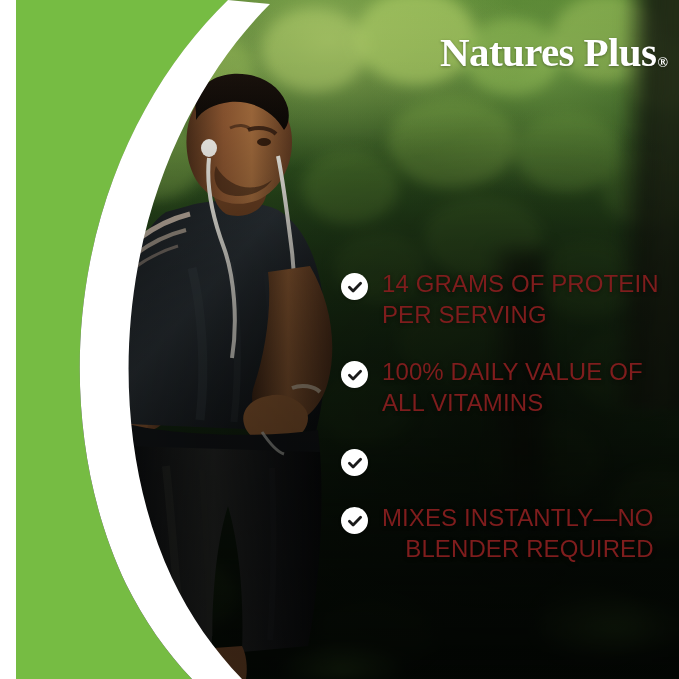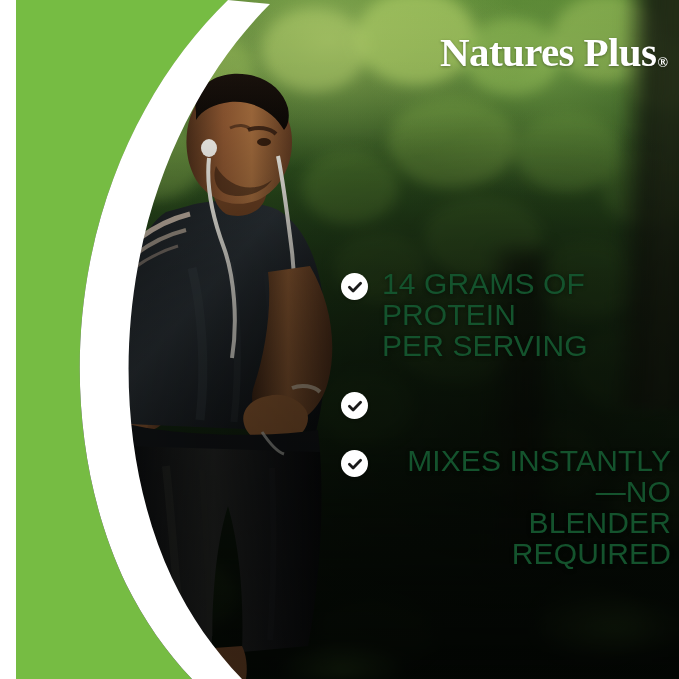--- a/index.html
+++ b/index.html
@@ -109,23 +109,23 @@
     width:27px;height:27px;
     border-radius:50%;
     background:#ffffff;
     margin-right:14px;
     margin-top:5px;
     display:flex;align-items:center;justify-content:center;
     box-shadow:0 1px 3px rgba(0,0,0,.30);
   }
   .check svg{display:block;}
   .bullet-text{
-    color:#14532d;
+    color:#7f1d1d;
     font-family:"Liberation Sans", sans-serif;
-    font-size:30px;
+    font-size:24px;
     font-weight:400;
     line-height:31px;
     letter-spacing:.1px;
     text-transform:uppercase;
     text-shadow:0 1px 4px rgba(0,0,0,.45);
     white-space:pre-line;
   }
 </style>
 </head>
 <body>
@@ -282,20 +282,29 @@
     <div class="bullet">
       <span class="check">
         <svg width="16" height="16" viewBox="0 0 16 16" aria-hidden="true">
           <path d="M2.4 8.2 L6.1 11.9 L13.6 4.2" fill="none" stroke="#1a1a1a" stroke-width="2.8" stroke-linecap="round" stroke-linejoin="round"></path>
         </svg>
       </span>
       <span class="bullet-text">14 GRAMS OF PROTEIN
 PER SERVING</span>
     </div>
 
+    <div class="bullet">
+      <span class="check">
+        <svg width="16" height="16" viewBox="0 0 16 16" aria-hidden="true">
+          <path d="M2.4 8.2 L6.1 11.9 L13.6 4.2" fill="none" stroke="#1a1a1a" stroke-width="2.8" stroke-linecap="round" stroke-linejoin="round"></path>
+        </svg>
+      </span>
+      <span class="bullet-text">100% DAILY VALUE OF
+ALL VITAMINS</span>
+    </div>
 
     <div class="bullet">
       <span class="check">
         <svg width="16" height="16" viewBox="0 0 16 16" aria-hidden="true">
           <path d="M2.4 8.2 L6.1 11.9 L13.6 4.2" fill="none" stroke="#1a1a1a" stroke-width="2.8" stroke-linecap="round" stroke-linejoin="round"></path>
         </svg>
       </span>
     </div>
 
     <div class="bullet">

